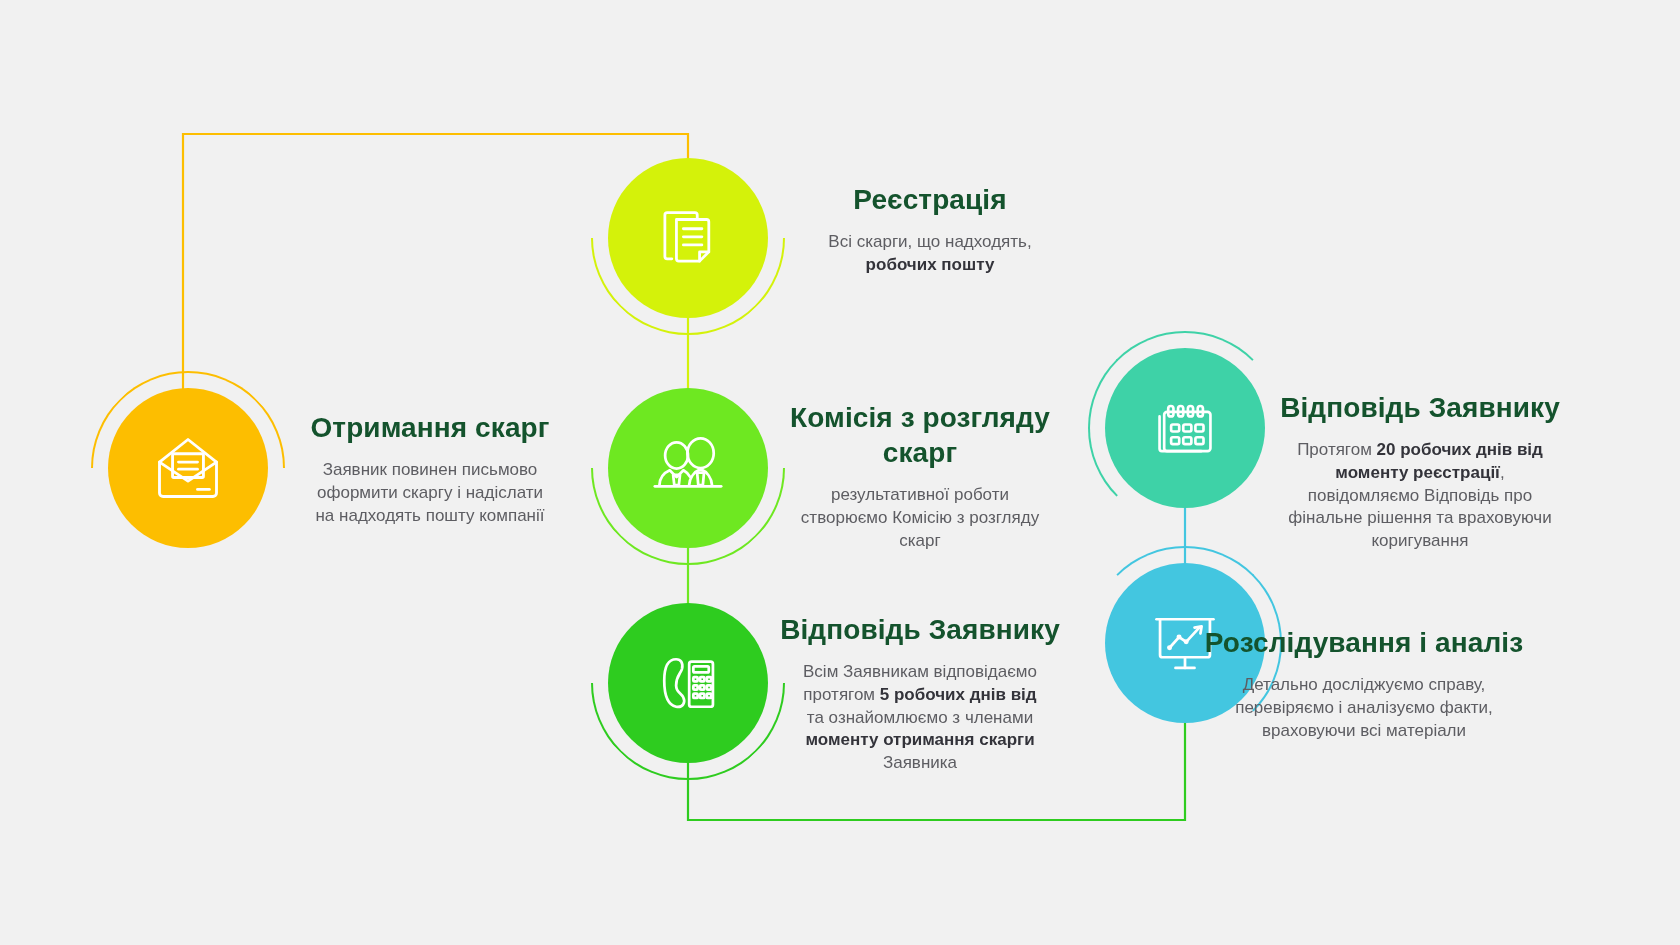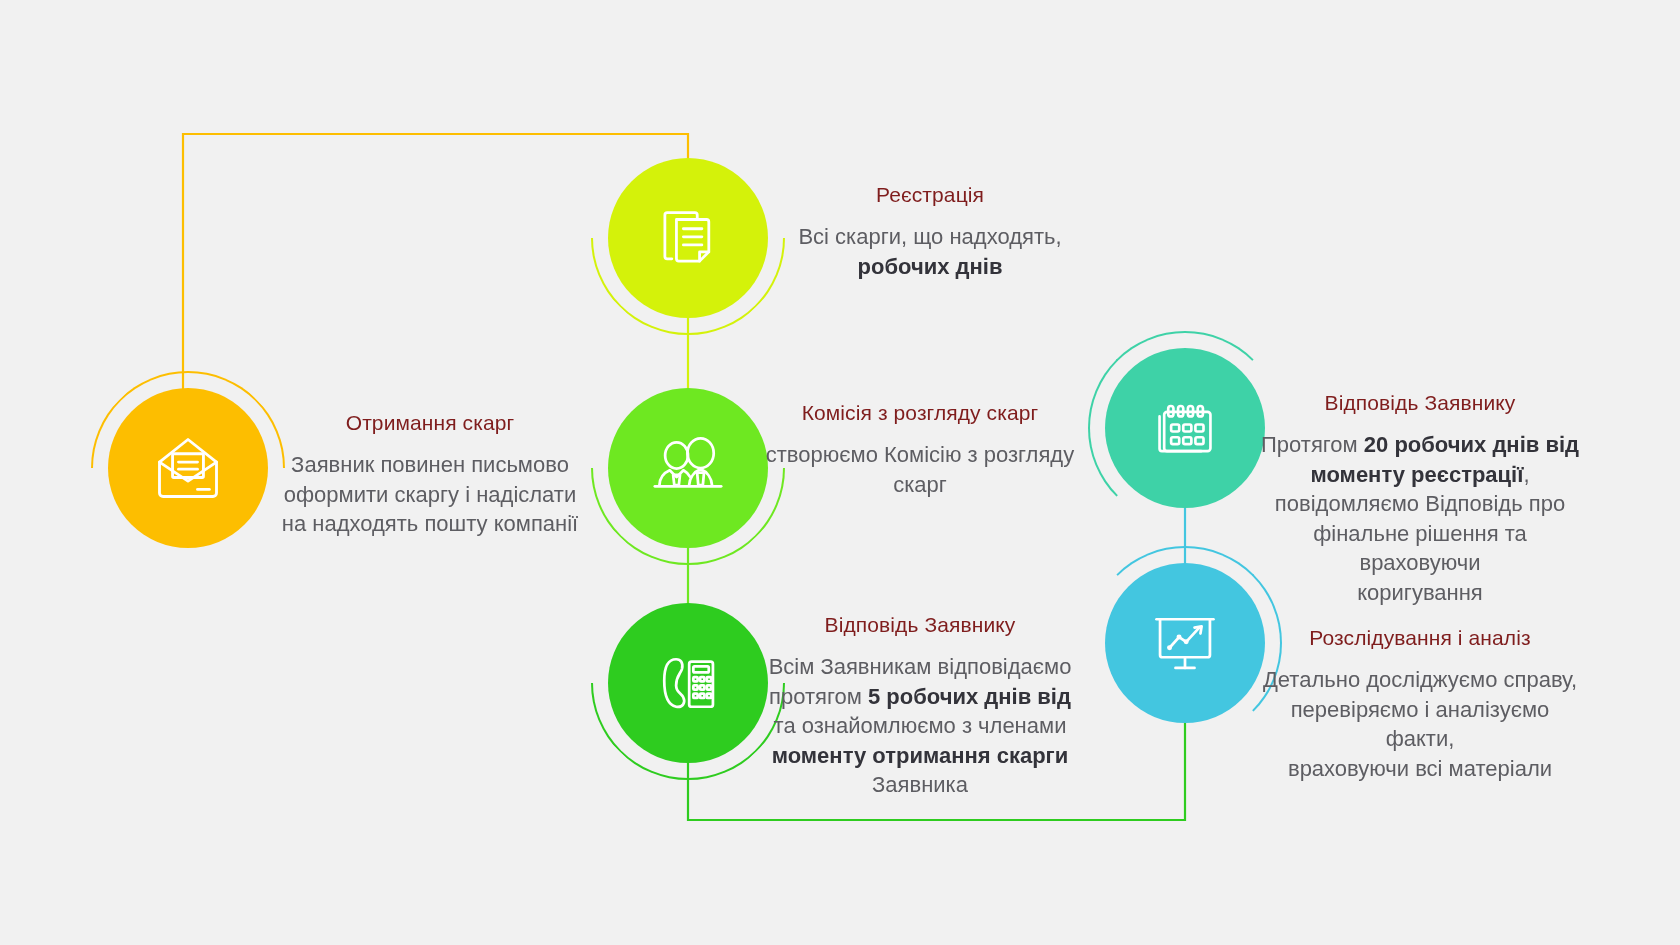--- a/index.html
+++ b/index.html
@@ -34,29 +34,29 @@
     display: flex; align-items: center; justify-content: center;
   }
   .node .disc svg { display: block; }
 
   .block {
     position: absolute;
     width: 330px;
     text-align: center;
   }
   .block .b-title {
-    font-size: 21px;
-    font-weight: normal;
-    color: #7f1d1d;
+    font-size: 28px;
+    font-weight: bold;
+    color: #14532d;
     letter-spacing: .1px;
     margin-bottom: 14px;
     line-height: 1.25;
   }
   .block .b-body {
-    font-size: 22px;
+    font-size: 17px;
     line-height: 1.34;
     color: #5d5d62;
   }
   .block .b-body b { color: #33333a; font-weight: bold; }
 </style>
 </head>
 <body>
 
 <div id="stage">
 
@@ -179,27 +179,28 @@
       <div>Заявник повинен письмово</div>
       <div>оформити скаргу і надіслати</div>
       <div>на надходять пошту компанії</div>
     </div>
   </div>
 
   <div class="block" style="left:765px; top:182px;">
     <div class="b-title">Реєстрація</div>
     <div class="b-body">
       <div>Всі скарги, що надходять,</div>
-      <div><b>робочих днів</b></div>
+      <div><b>робочих пошту</b></div>
     </div>
   </div>
 
   <div class="block" style="left:755px; top:400px;">
     <div class="b-title">Комісія з розгляду скарг</div>
     <div class="b-body">
+      <div>результативної роботи</div>
       <div>створюємо Комісію з розгляду</div>
       <div>скарг</div>
     </div>
   </div>
 
   <div class="block" style="left:755px; top:612px;">
     <div class="b-title">Відповідь Заявнику</div>
     <div class="b-body">
       <div>Всім Заявникам відповідаємо</div>
       <div>протягом <b>5 робочих днів від</b></div>
@@ -213,21 +214,21 @@
     <div class="b-title">Відповідь Заявнику</div>
     <div class="b-body">
       <div>Протягом <b>20 робочих днів від</b></div>
       <div><b>моменту реєстрації</b>,</div>
       <div>повідомляємо Відповідь про</div>
       <div>фінальне рішення та враховуючи</div>
       <div>коригування</div>
     </div>
   </div>
 
-  <div class="block" style="left:1255px; top:625px;">
+  <div class="block" style="left:1199px; top:625px;">
     <div class="b-title">Розслідування і аналіз</div>
     <div class="b-body">
       <div>Детально досліджуємо справу,</div>
       <div>перевіряємо і аналізуємо факти,</div>
       <div>враховуючи всі матеріали</div>
     </div>
   </div>
 
 </div>
 

